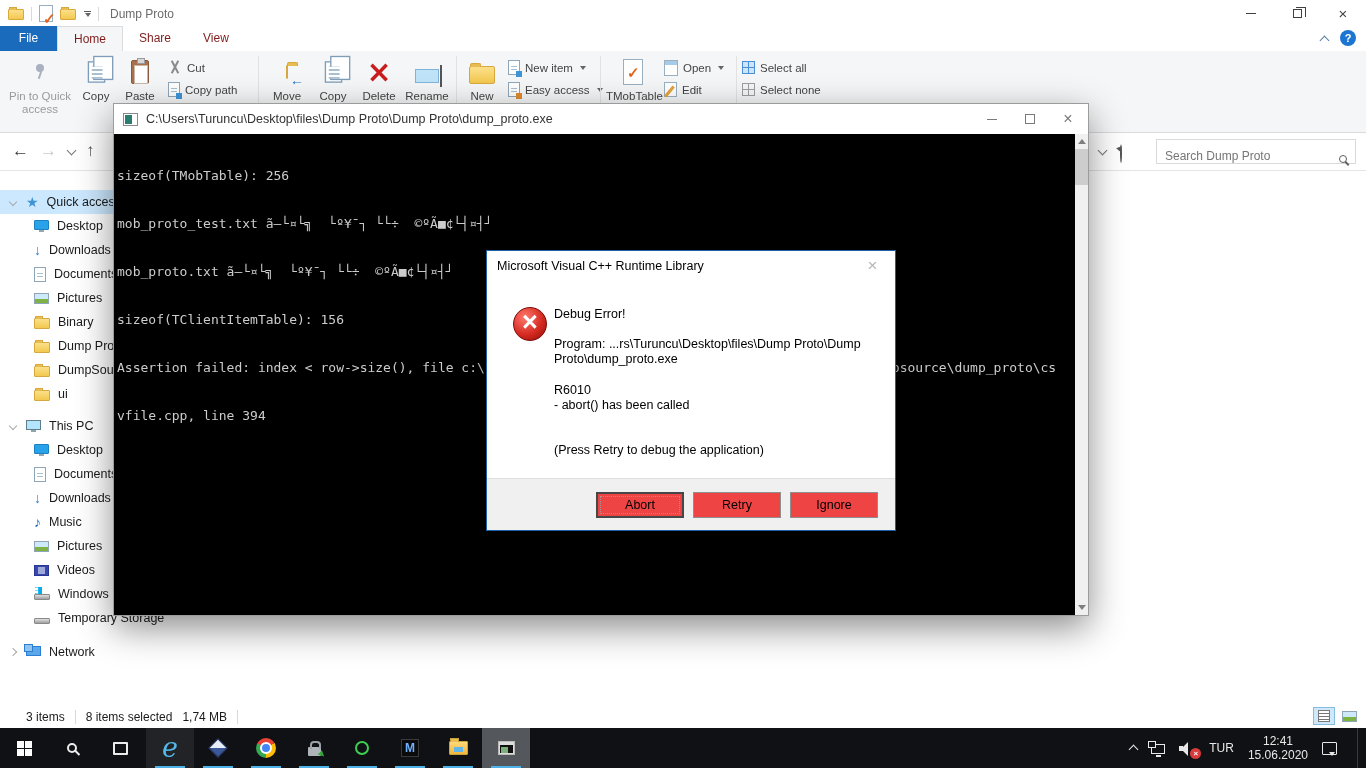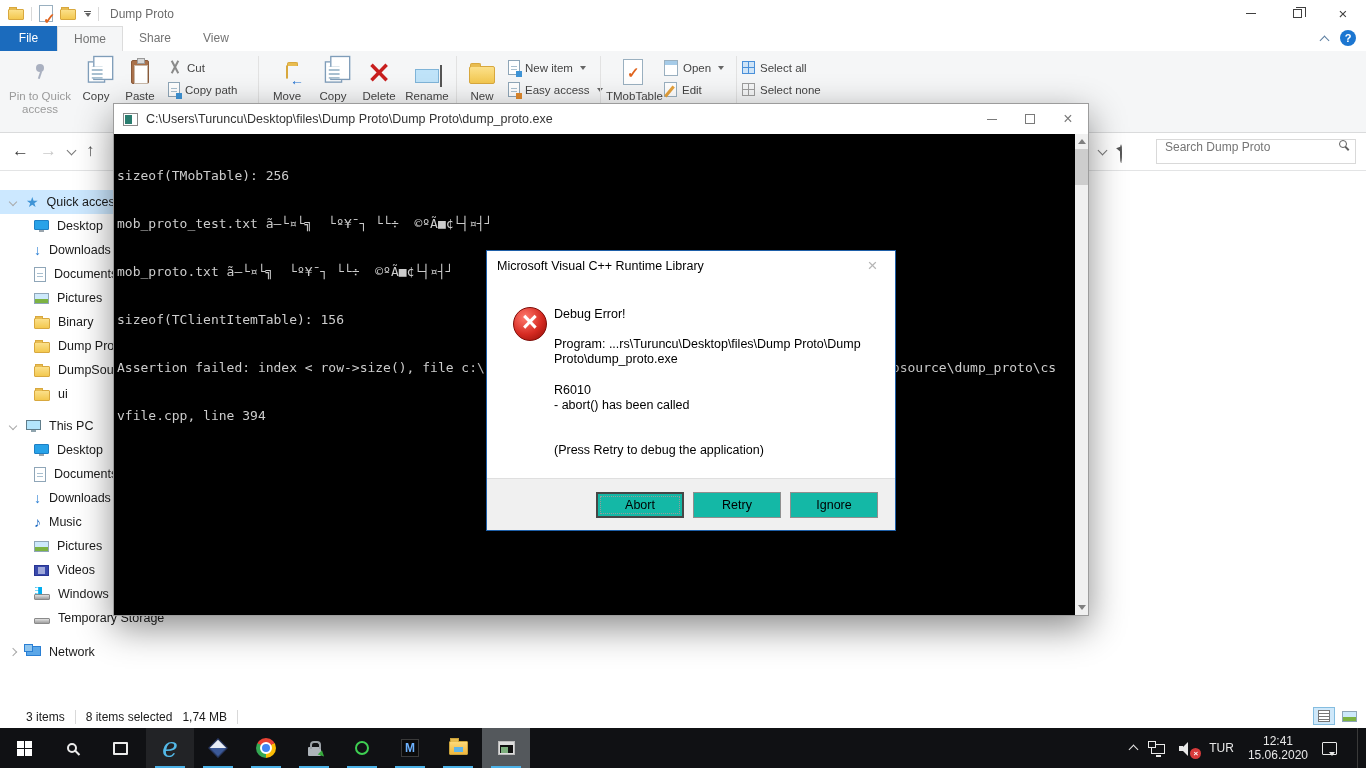--- a/index.html
+++ b/index.html
@@ -14,21 +14,21 @@
 .win-controls{position:absolute;right:0;top:0;display:flex}
 .win-btn{width:46px;height:26px;display:flex;align-items:center;justify-content:center;color:#404040}
 .glyph-min{width:10px;height:1px;background:#404040}
 .glyph-restore{width:9px;height:9px;border:1px solid #404040;position:relative;background:#fff}
 .glyph-restore::before{content:"";position:absolute;left:2px;top:-3px;width:9px;height:9px;border:1px solid #404040;border-left:none;border-bottom:none}
 .glyph-close{font-size:15px;line-height:1;color:#404040}
 
 
 .ribbon-tabs{height:25px;display:flex;background:#fff;position:relative;font-size:12px}
 .tab-file{width:57px;background:#1b6bbd;color:#fff;text-align:center;line-height:25px}
-.tab{padding:0 16px;line-height:24px;color:#737373}
+.tab{padding:0 16px;line-height:24px;color:#7f1d1d}
 .tab.active{background:#f5f6f7;border:1px solid #dcdcdc;border-bottom:none}
 .ribbon-right{position:absolute;right:10px;top:4px;display:flex;align-items:center;gap:12px}
 .chev{width:7px;height:7px;border-right:1.6px solid #5b7da0;border-bottom:1.6px solid #5b7da0;display:inline-block}
 .chev.up{transform:rotate(-135deg);margin-top:4px}
 .chev.down{transform:rotate(45deg);margin-bottom:3px}
 .i-help{width:16px;height:16px;border-radius:50%;background:#1c76d1;color:#fff;font-size:11px;font-weight:bold;display:flex;align-items:center;justify-content:center}
 
 
 .ribbon{height:82px;background:#f5f6f7;border-bottom:1px solid #dadbdc;position:relative;font-size:11.5px;color:#444}
 .vsep{position:absolute;top:5px;bottom:5px;width:1px;background:#e2e2e2}
@@ -78,21 +78,21 @@
 .i-selnone{border-color:#9e9e9e}
 .i-selnone::before{border-color:#9e9e9e}
 .i-selnone::after{border-color:#9e9e9e}
 .i-selinv{background:linear-gradient(135deg,#9cc3e5 50%,#fff 50%)}
 
 
 .navbar{height:38px;border-bottom:1px solid #e3e4e5;position:relative;background:#fff}
 .nav-arrow{position:absolute;top:8px;font-size:17px;line-height:20px;color:#3b3b3b}
 .i-refresh{width:11px;height:11px;border:1.8px solid #555;border-radius:50%;border-top-color:transparent;position:relative;transform:rotate(-40deg)}
 .i-refresh::after{content:"";position:absolute;right:-3px;top:-2px;border:3px solid transparent;border-bottom:5px solid #555;transform:rotate(40deg)}
-.search-box{position:absolute;left:1156px;top:6px;width:200px;height:25px;border:1px solid #d9d9d9;display:flex;align-items:flex-start;padding:0 8px;gap:6px}
+.search-box{position:absolute;left:1156px;top:6px;width:200px;height:25px;border:1px solid #d9d9d9;display:flex;align-items:flex-end;padding:0 8px;gap:6px}
 .search-box input{border:none;outline:none;flex:1;font-size:12px;color:#767676;font-family:"Liberation Sans",sans-serif;background:transparent}
 .i-mag{width:8px;height:8px;border:1.6px solid #5f5f5f;border-radius:50%;position:relative;flex:none}
 .i-mag::after{content:"";position:absolute;width:1.8px;height:5px;background:#5f5f5f;transform:rotate(-45deg);right:-2px;bottom:-4px}
 
 
 .sidebar{position:absolute;left:0;top:171px;bottom:23px;width:168px;font-size:12.5px;color:#1a1a1a;overflow:hidden}
 .side-row{height:24px;display:flex;align-items:center;gap:8px;position:relative;white-space:nowrap}
 .side-row .schev{position:absolute;left:10px;width:6px;height:6px;border-right:1.4px solid #a9a9a9;border-bottom:1.4px solid #a9a9a9}
 .schev.open{transform:rotate(45deg)}
 .schev.closed{transform:rotate(-45deg)}
@@ -147,21 +147,21 @@
 .dlg-close{position:absolute;right:0;top:0;width:45px;height:30px;display:flex;align-items:center;justify-content:center;color:#b5b5b5;font-size:17px}
 .dlg-body{position:absolute;top:30px;left:0;right:0;bottom:52px}
 .i-err{position:absolute;left:26px;top:26px;width:34px;height:34px;border-radius:50%;background:radial-gradient(circle at 35% 30%,#ff7a6e,#d62b22 55%,#8d0b05);border:1px solid #7d0a05;display:flex;align-items:center;justify-content:center}
 .i-err::before{content:"×";color:#fff;font-size:27px;font-weight:900;line-height:1;margin-top:-3px}
 .dlg-heading{position:absolute;left:67px;top:26px}
 .dlg-program{position:absolute;left:67px;top:56px;line-height:15px;white-space:pre-line;width:320px}
 .dlg-code{position:absolute;left:67px;top:102px}
 .dlg-msg{position:absolute;left:67px;top:117px}
 .dlg-hint{position:absolute;left:67px;top:162px}
 .dlg-footer{position:absolute;left:0;right:0;bottom:0;height:52px;background:#f0f0f0;border-top:1px solid #dfdfdf}
-.dlg-btn{position:absolute;top:13px;width:88px;height:26px;background:#14b8a6;border:1px solid #8f8f8f;font-size:12.5px;font-family:"Liberation Sans",sans-serif;color:#000}
+.dlg-btn{position:absolute;top:13px;width:88px;height:26px;background:#ef4444;border:1px solid #8f8f8f;font-size:12.5px;font-family:"Liberation Sans",sans-serif;color:#000}
 .dlg-btn.default{border:2px solid #474747;outline:1px dotted #9a9a9a;outline-offset:-5px}
 
 
 .taskbar{position:absolute;left:0;right:0;bottom:0;height:40px;background:#101114;z-index:30;display:flex;color:#e8e8e8}
 .tb-btn{width:48px;height:40px;display:flex;align-items:center;justify-content:center;position:relative;flex:none}
 .tb-btn.running::after{content:"";position:absolute;left:9px;right:9px;bottom:0;height:2px;background:#4cb2e8}
 .tb-btn.hilite{background:rgba(255,255,255,.08)}
 .tb-btn.active{background:#54585c}
 .t-start{width:15px;height:15px;position:relative}
 .t-start::before{content:"";position:absolute;left:0;top:0;width:7px;height:7px;background:#fff;box-shadow:8px 0 0 #fff,0 8px 0 #fff,8px 8px 0 #fff}

